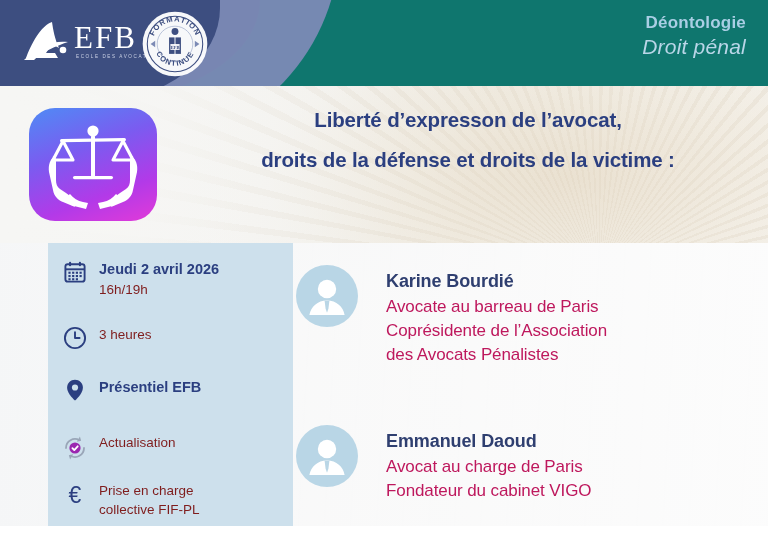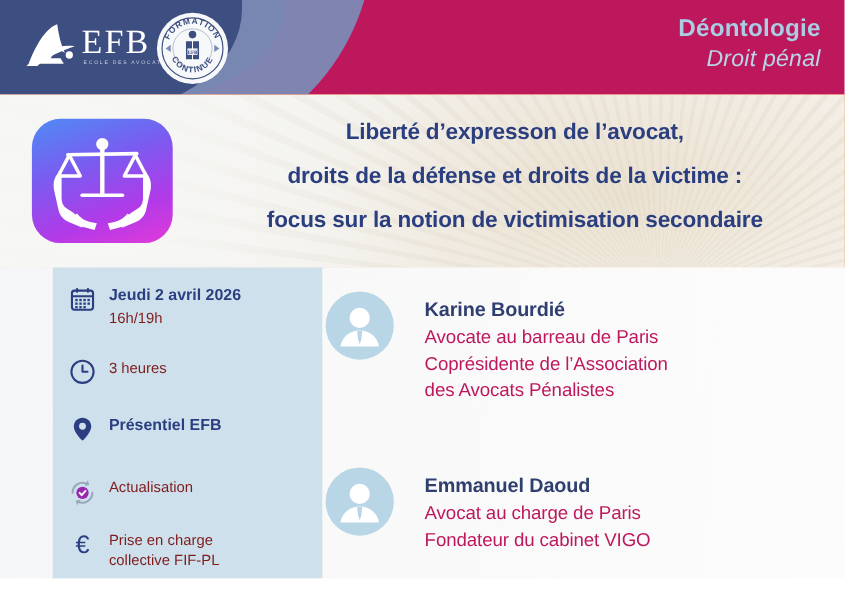--- a/index.html
+++ b/index.html
@@ -20,21 +20,21 @@
     overflow: hidden;
     background: #ffffff;
   }
 
   
   .header {
     position: absolute;
     left: 0; top: 0;
     width: 768px;
     height: 86px;
-    background: #be185d;
+    background: #0f766e;
     overflow: hidden;
   }
   .header-navy-dark {
     position: absolute;
     left: -40px; top: -10px;
     width: 300px;
     height: 110px;
     background: #36477a;
     border-bottom-right-radius: 160px 100px;
   }
@@ -90,21 +90,21 @@
   }
 
   .header-right {
     position: absolute;
     right: 22px; top: 12px;
     text-align: right;
     z-index: 8;
   }
   .header-title1 {
     color: #a9cee4;
-    font-size: 22px;
+    font-size: 17px;
     font-weight: bold;
     line-height: 1.25;
     letter-spacing: .2px;
   }
   .header-title2 {
     color: #b9d6e8;
     font-size: 21px;
     font-style: italic;
     line-height: 1.3;
     letter-spacing: .2px;
@@ -324,21 +324,20 @@
           <path d="M102 48 c5 3 7 9 6 16 l-4 18 c-1 6 -5 10 -10 12 l-12 5 3 -7 c1 -3 3 -5 6 -7 l6 -4 c3 -2 4 -5 4 -9 l0 -18 c0 -4 1 -6 5 -6 z"></path>
           <path d="M41 86 c3 4 8 7 13 8 l5 1 -2 6 -12 -3 c-4 -1 -7 -4 -9 -8 z"></path>
           <path d="M87 86 c-3 4 -8 7 -13 8 l-5 1 2 6 12 -3 c4 -1 7 -4 9 -8 z"></path>
         </g>
       </svg>
     </div>
 
     <div class="title-text">
       <span class="title-line">Liberté d’expresson de l’avocat,</span>
       <span class="title-line">droits de la défense et droits de la victime :</span>
-      <span class="title-line">focus sur la notion de victimisation secondaire</span>
     </div>
   </div>
 
   <div class="main">
     <div class="main-bg"></div>
 
     <div class="side-panel">
 
       <div class="info-row" style="left:10px; top:16px;">
         <div class="info-icon">

